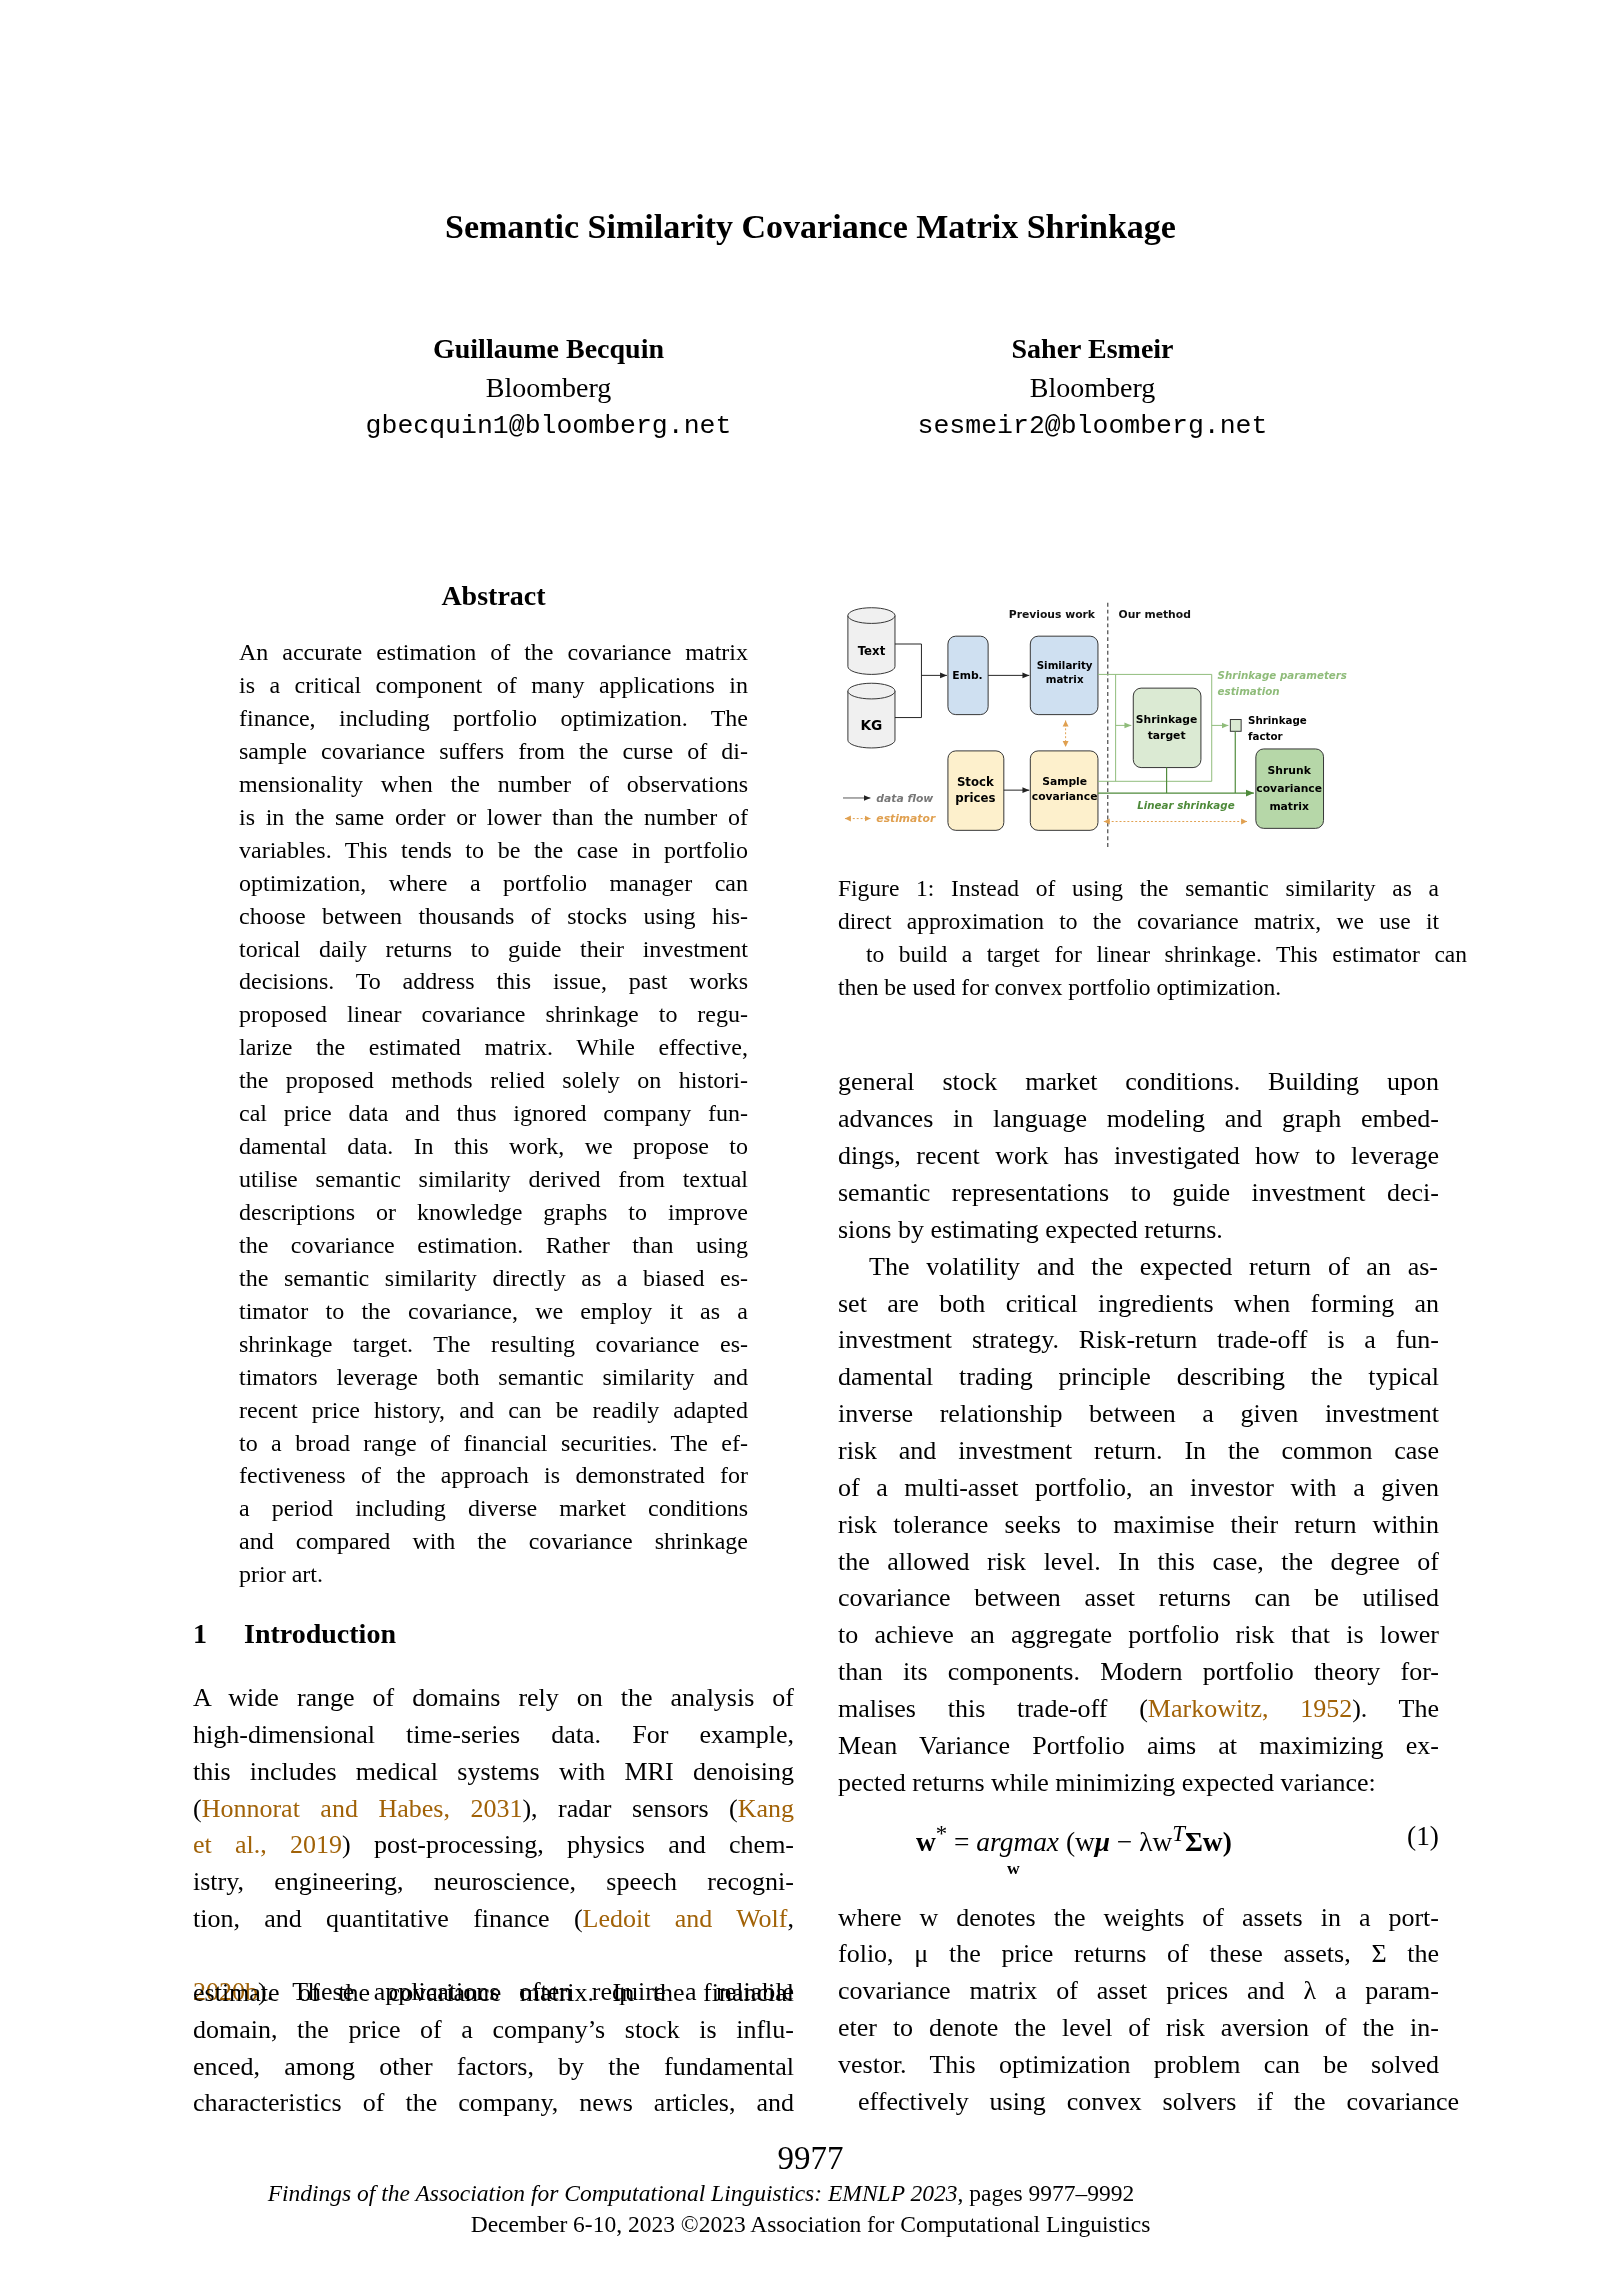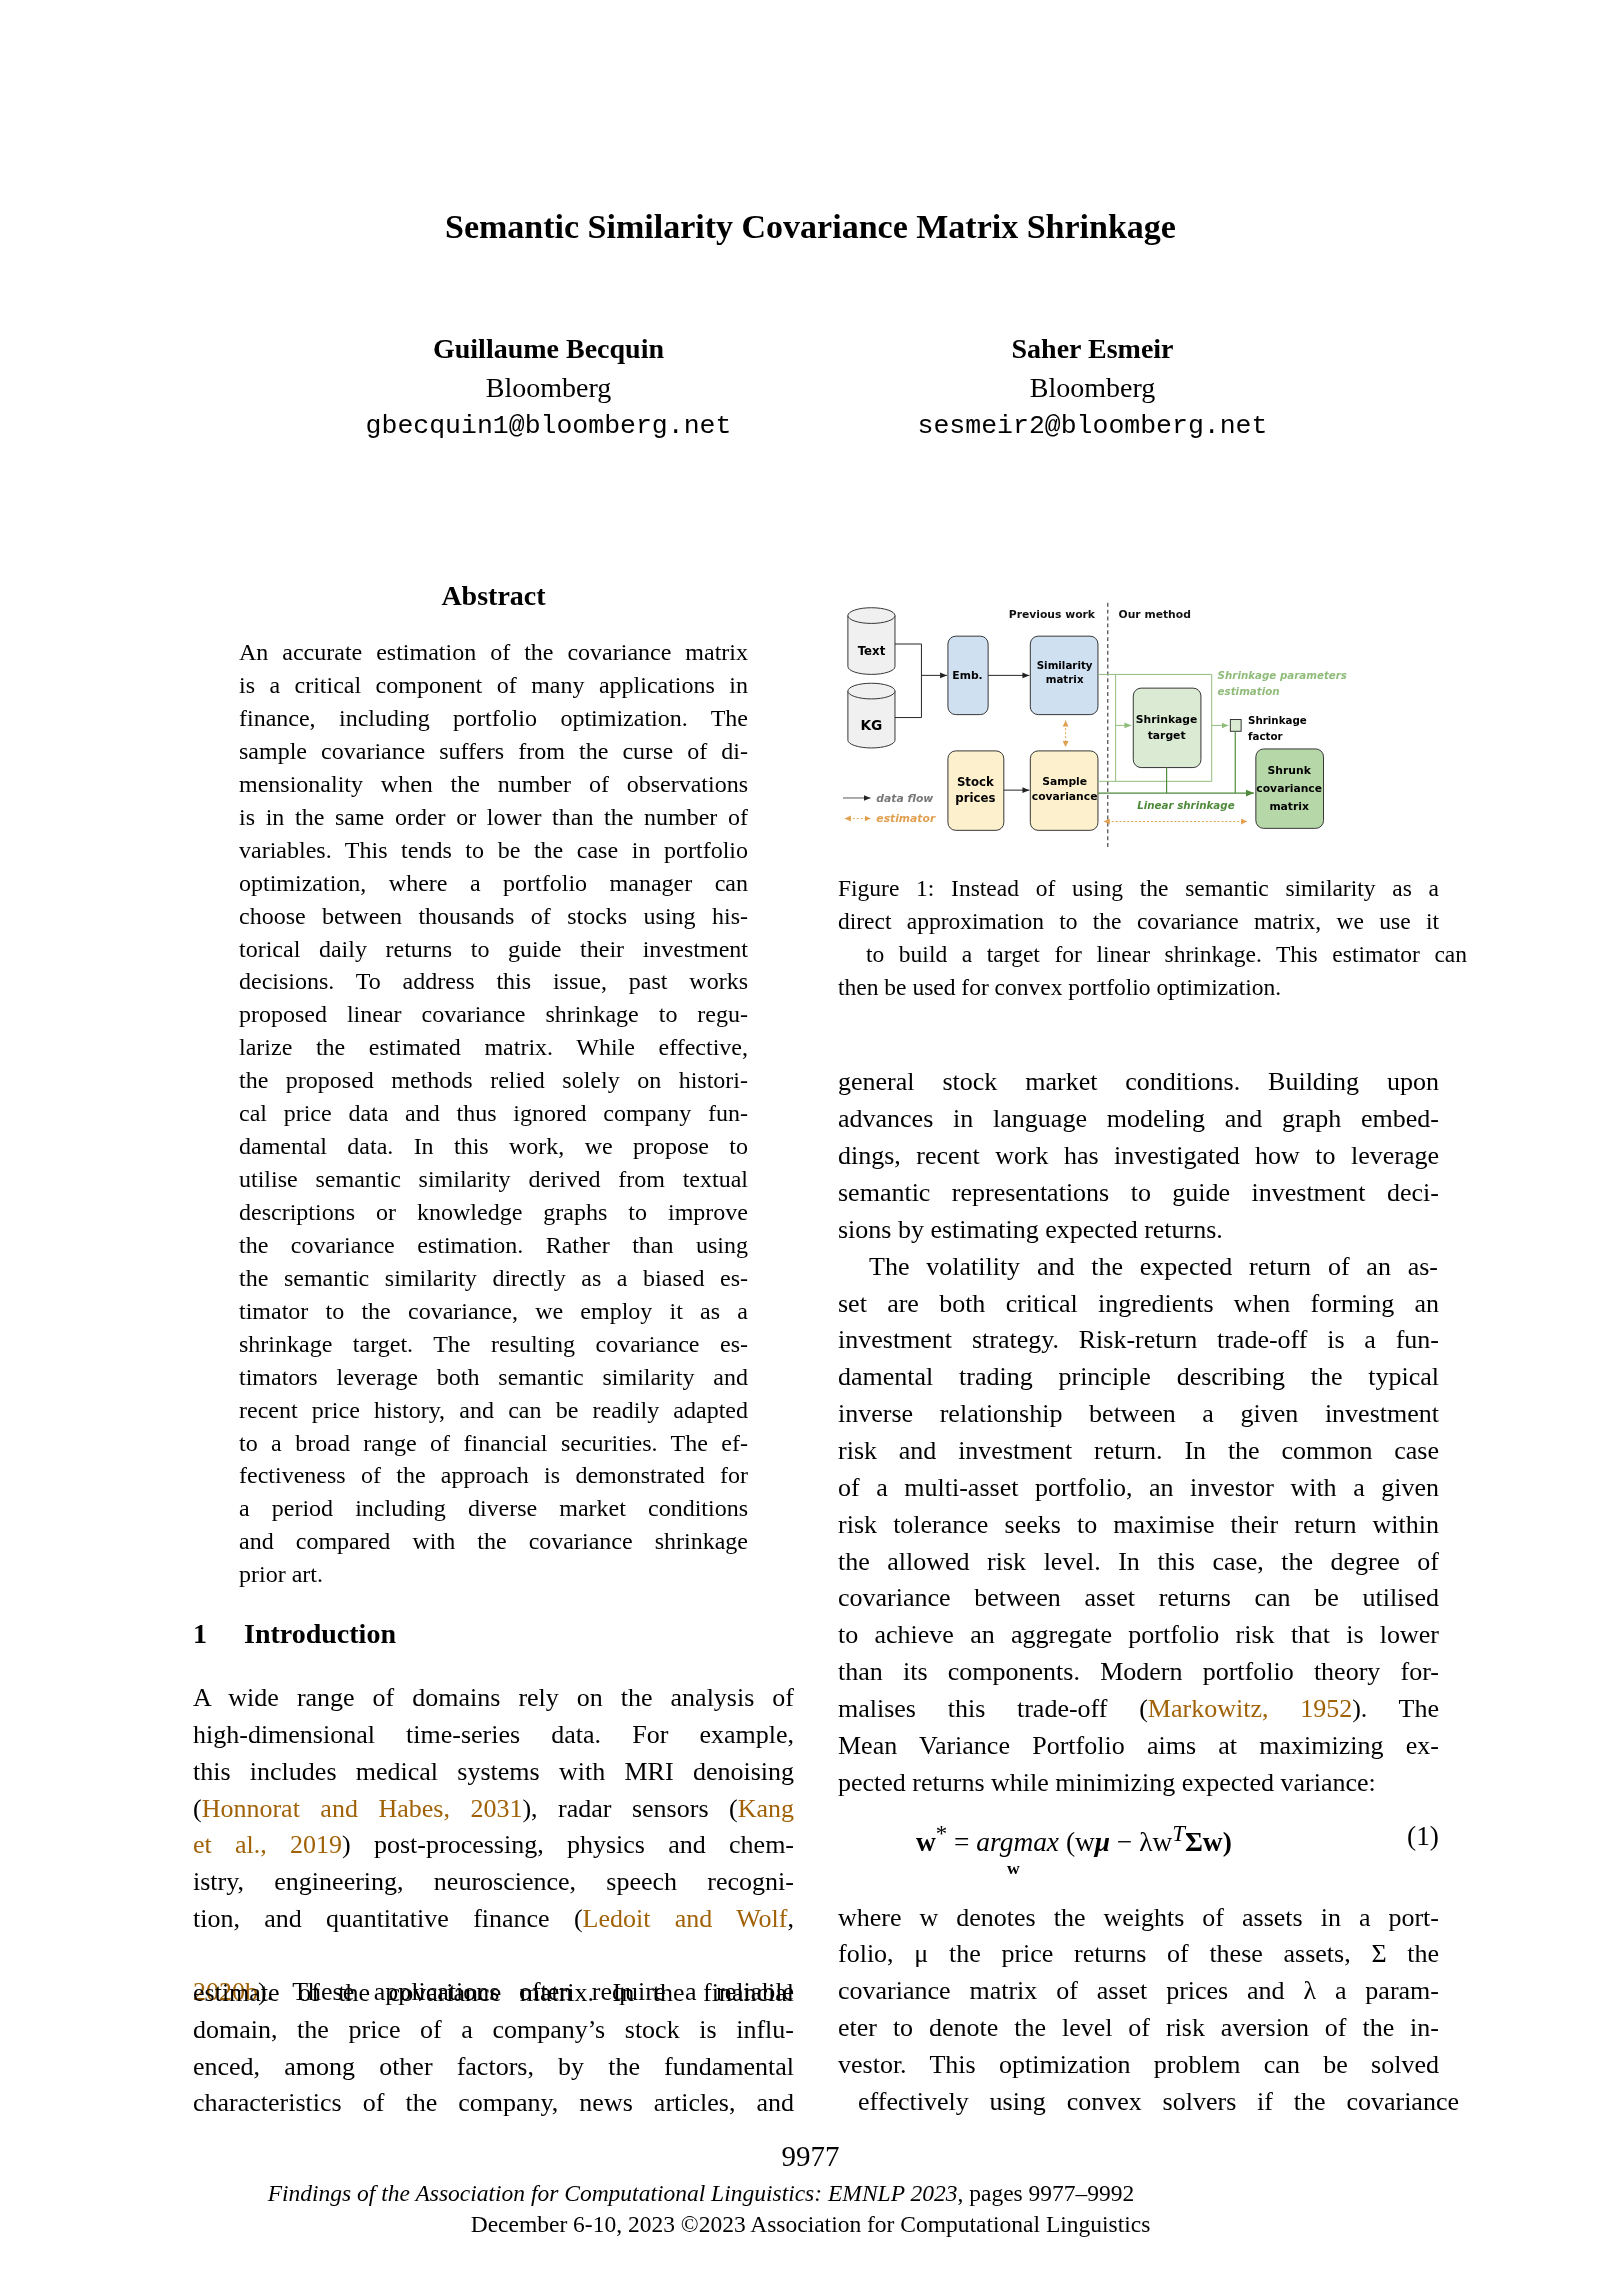--- a/index.html
+++ b/index.html
@@ -22,21 +22,21 @@
   .body-line.last { text-align-last:left; }
   .body-line.indent { padding-left:31px; width:569px; }
   .cite { color:#a16207; }
   .cap-line { position:absolute; left:838px; width:601px; font-size:23.5px; line-height:33px; text-align:justify; text-align-last:justify; white-space:nowrap; }
   .cap-line.last { text-align-last:left; }
   #figure { position:absolute; left:843px; top:588px; width:608px; height:265px; }
   #equation { position:absolute; top:1821px; left:838px; width:601px; height:59px; font-size:27.4px; }
   #equation .eq-body { position:absolute; left:78px; top:0; white-space:nowrap; }
   #equation .eq-sub { position:absolute; left:169px; top:37px; font-size:17.6px; font-weight:bold; }
   #equation .eq-num { position:absolute; right:0; top:0; }
-  #page-number { top:2140px; left:0; width:1621px; text-align:center; font-size:29px; }
+  #page-number { top:2140px; left:0; width:1621px; text-align:center; font-size:33px; }
   #footer1 { top:2180px; left:0; width:1402px; text-align:center; font-size:23.5px; }
   #footer2 { top:2211px; left:0; width:1621px; text-align:center; font-size:23.5px; }
   .ital { font-style:italic; }
   svg text { font-family:"DejaVu Sans", "Liberation Sans", sans-serif; }
 </style>
 </head>
 <body>
 
 <div id="title" class="abs">Semantic Similarity Covariance Matrix Shrinkage</div>
 

